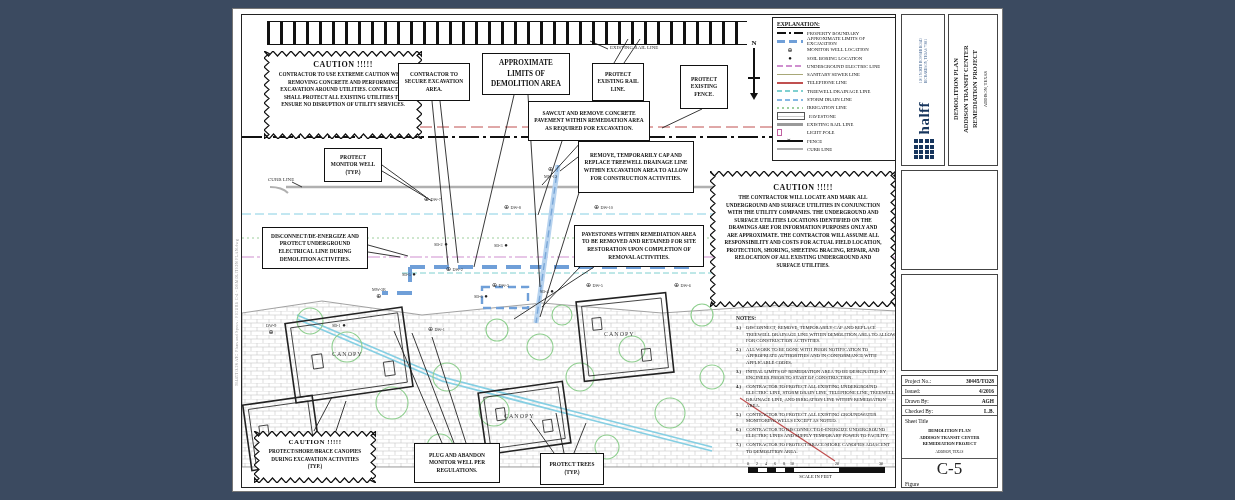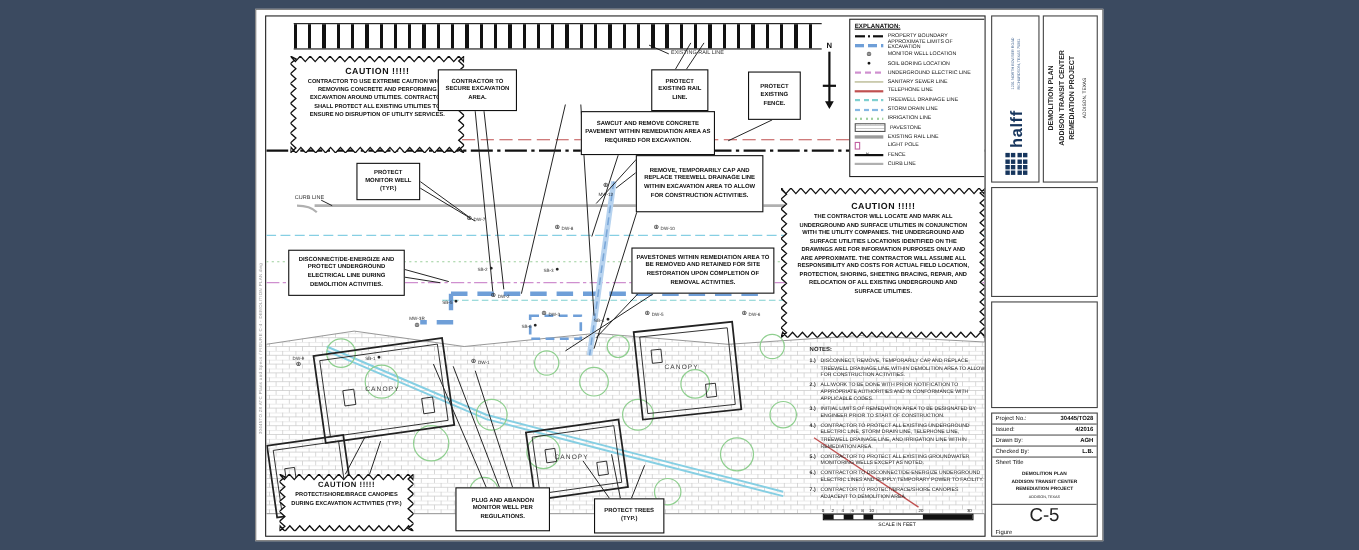--- a/index.html
+++ b/index.html
@@ -1,17 +1,17 @@
 <!DOCTYPE html>
 <html><head>
 <meta charset="utf-8">
 <style>
   html,body{margin:0;padding:0}
   .canvas{position:relative;width:1235px;height:500px;background:#3b4a60;overflow:hidden;
-          font-family:Liberation Sans, sans-serif;color:#111}
+          font-family:Liberation Serif, serif;color:#111}
   .sheet{position:absolute;left:232px;top:8px;width:771px;height:484px;background:#fff;border:1px solid #777;box-sizing:border-box}
   .filepath{position:absolute;left:1px;top:230px;writing-mode:vertical-rl;transform:rotate(180deg);
             font-size:4px;color:#999;letter-spacing:.3px;z-index:4}
   
   .d{position:absolute;left:8px;top:5px;width:655px;height:474px;border:1.2px solid #222;box-sizing:border-box;overflow:hidden;background:#fff}
   .plansvg{position:absolute;left:0;top:0;z-index:0}
   .rail{position:absolute;left:25px;top:6px;width:480px;height:22px;z-index:1;
         background:repeating-linear-gradient(90deg,#111 0 3px,transparent 3px 13px);
         border-top:1px solid #111;border-bottom:1px solid #111}
   .lbl{position:absolute;font-size:5px;color:#333;z-index:2;white-space:nowrap}
@@ -334,20 +334,21 @@
           <svg width="122" height="52" viewBox="0 0 122 52">
             <polygon points="0,0 4.5,5 9,0 13.5,5 18,0 22.5,5 27,0 31.5,5 36,0 40.5,5 45,0 49.5,5 54,0 58.5,5 63,0 67.5,5 72,0 76.5,5 81,0 85.5,5 90,0 94.5,5 99,0 103.5,5 108,0 112.5,5 117,0 121.5,5 122,0 117,4.5 122,9 117,13.5 122,18 117,22.5 122,27 117,31.5 122,36 117,40.5 122,45 117,49.5 122,52 117.5,47 113,52 108.5,47 104,52 99.5,47 95,52 90.5,47 86,52 81.5,47 77,52 72.5,47 68,52 63.5,47 59,52 54.5,47 50,52 45.5,47 41,52 36.5,47 32,52 27.5,47 23,52 18.5,47 14,52 9.5,47 5,52 0.5,47 0,52 5,47.5 0,43 5,38.5 0,34 5,29.5 0,25 5,20.5 0,16 5,11.5 0,7 5,2.5" fill="#fff" stroke="#111" stroke-width="1.2"></polygon>
           </svg>
      <div class="inner" style="padding:7px 10px 3px">
        <div class="ttl" style="font-size:7px">CAUTION  !!!!!</div>
        <div class="bd">PROTECT/SHORE/BRACE CANOPIES DURING EXCAVATION ACTIVITIES (TYP.)</div>
      </div>
    </div>
 
    <div class="co" style="left:156px;top:48px;width:72px;height:38px">CONTRACTOR TO SECURE EXCAVATION AREA.</div>
+   <div class="co big" style="left:240px;top:38px;width:88px;height:42px">APPROXIMATE LIMITS OF DEMOLITION AREA</div>
    <div class="co" style="left:350px;top:48px;width:52px;height:38px">PROTECT EXISTING RAIL LINE.</div>
    <div class="co" style="left:438px;top:50px;width:48px;height:44px">PROTECT EXISTING FENCE.</div>
    <div class="co" style="left:286px;top:86px;width:122px;height:40px">SAWCUT AND REMOVE CONCRETE PAVEMENT WITHIN REMEDIATION AREA AS REQUIRED FOR EXCAVATION.</div>
    <div class="co" style="left:336px;top:126px;width:116px;height:52px">REMOVE, TEMPORARILY CAP AND REPLACE TREEWELL DRAINAGE LINE WITHIN EXCAVATION AREA TO ALLOW FOR CONSTRUCTION ACTIVITIES.</div>
    <div class="co" style="left:82px;top:133px;width:58px;height:34px">PROTECT MONITOR WELL (TYP.)</div>
    <div class="co" style="left:20px;top:212px;width:106px;height:42px">DISCONNECT/DE-ENERGIZE AND PROTECT UNDERGROUND ELECTRICAL LINE DURING DEMOLITION ACTIVITIES.</div>
    <div class="co" style="left:332px;top:210px;width:130px;height:42px">PAVESTONES WITHIN REMEDIATION AREA TO BE REMOVED AND RETAINED FOR SITE RESTORATION UPON COMPLETION OF REMOVAL ACTIVITIES.</div>
    <div class="co" style="left:172px;top:428px;width:86px;height:40px">PLUG AND ABANDON MONITOR WELL PER REGULATIONS.</div>
    <div class="co" style="left:298px;top:438px;width:64px;height:32px">PROTECT TREES (TYP.)</div>
 

